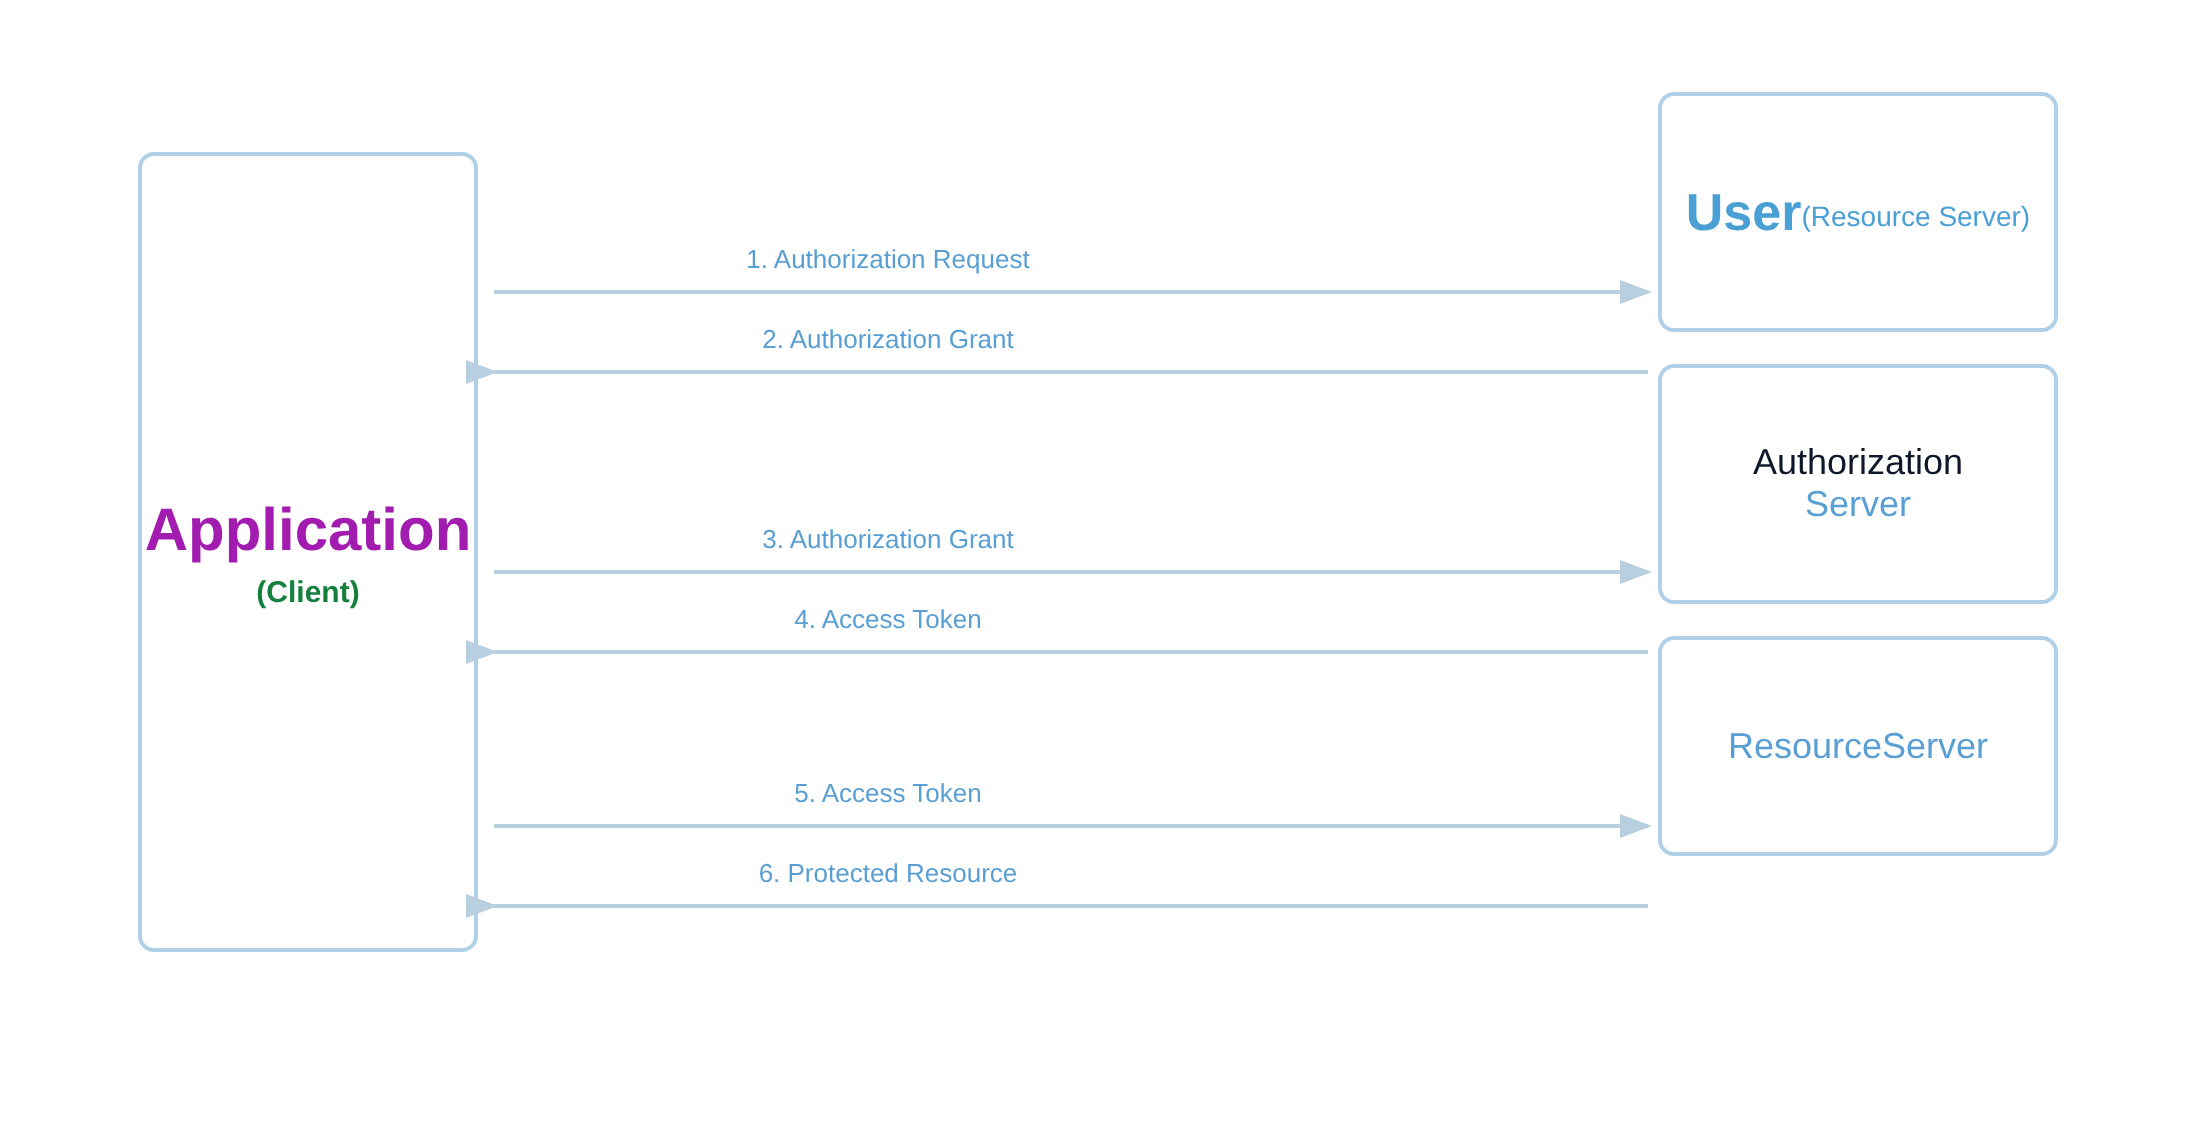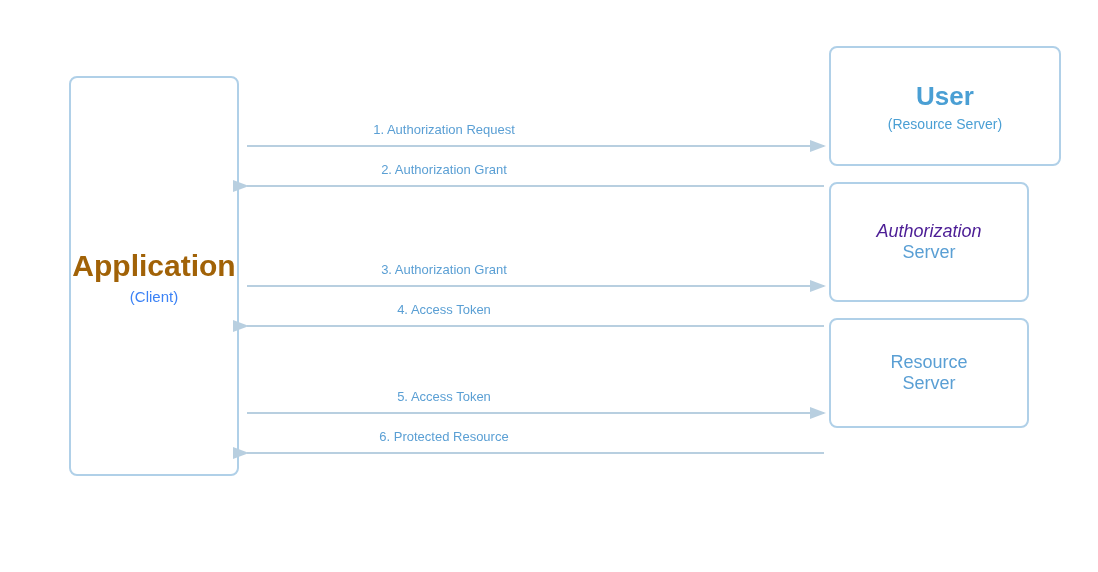--- a/index.html
+++ b/index.html
@@ -55,26 +55,26 @@
 
     
     .right-panel {
       position: absolute;
       right: 10px;
       top: 20px;
       width: 200px;
     }
 
     .box-user {
-      width: 232px;
+      width: 200px;
       height: 120px;
       border: 2px solid #b0d0e8;
       border-radius: 8px;
       display: flex;
-      flex-direction: column;
+      flex-direction: row;
       align-items: center;
       justify-content: center;
       margin-bottom: 16px;
     }
 
     .box-auth {
       width: 200px;
       height: 120px;
       border: 2px solid #b0d0e8;
       border-radius: 8px;
@@ -84,21 +84,21 @@
       justify-content: center;
       margin-bottom: 16px;
     }
 
     .box-resource {
       width: 200px;
       height: 110px;
       border: 2px solid #b0d0e8;
       border-radius: 8px;
       display: flex;
-      flex-direction: column;
+      flex-direction: row;
       align-items: center;
       justify-content: center;
       margin-bottom: 20px;
     }
 
     
     .arrows-svg {
       position: absolute;
       left: 0;
       top: 0;
@@ -106,33 +106,33 @@
       height: 100%;
       pointer-events: none;
     }
   </style>
 </head>
 <body>
 
 <div class="diagram-container">
 
   <div class="box-application">
-    <span class="app-title" style="font-size:30px; font-weight:bold; color:#a16207; text-align:center;">Application</span>
-    <span class="app-subtitle" style="font-size:15px; color:#3b82f6; text-align:right; margin-top:4px;">(Client)</span>
+    <span class="app-title" style="font-size:30px; font-weight:bold; color:#a21caf; text-align:center;">Application</span>
+    <span class="app-subtitle" style="font-size:15px; color:#15803d; text-align:right; margin-top:4px;font-weight:bold;">(Client)</span>
   </div>
 
   <div class="right-panel">
 
     <div class="box-user">
       <span style="font-size:26px; font-weight:bold; color:#4a9fd4; display:block; text-align:center;">User</span>
       <span style="font-size:14px; color:#4a9fd4; display:block; text-align:center; margin-top:4px;">(Resource Server)</span>
     </div>
 
     <div class="box-auth">
-      <span style="font-size:18px; color:#4c1d95; display:block; text-align:center;font-style:italic;">Authorization</span>
+      <span style="font-size:18px; color:#0f172a; display:block; text-align:center;">Authorization</span>
       <span style="font-size:18px; color:#5a9fd4; display:block; text-align:center;">Server</span>
     </div>
 
     <div class="box-resource">
       <span style="font-size:18px; color:#5a9fd4; display:block; text-align:center;">Resource</span>
       <span style="font-size:18px; color:#5a9fd4; display:block; text-align:center;">Server</span>
     </div>
 
   </div>
 

